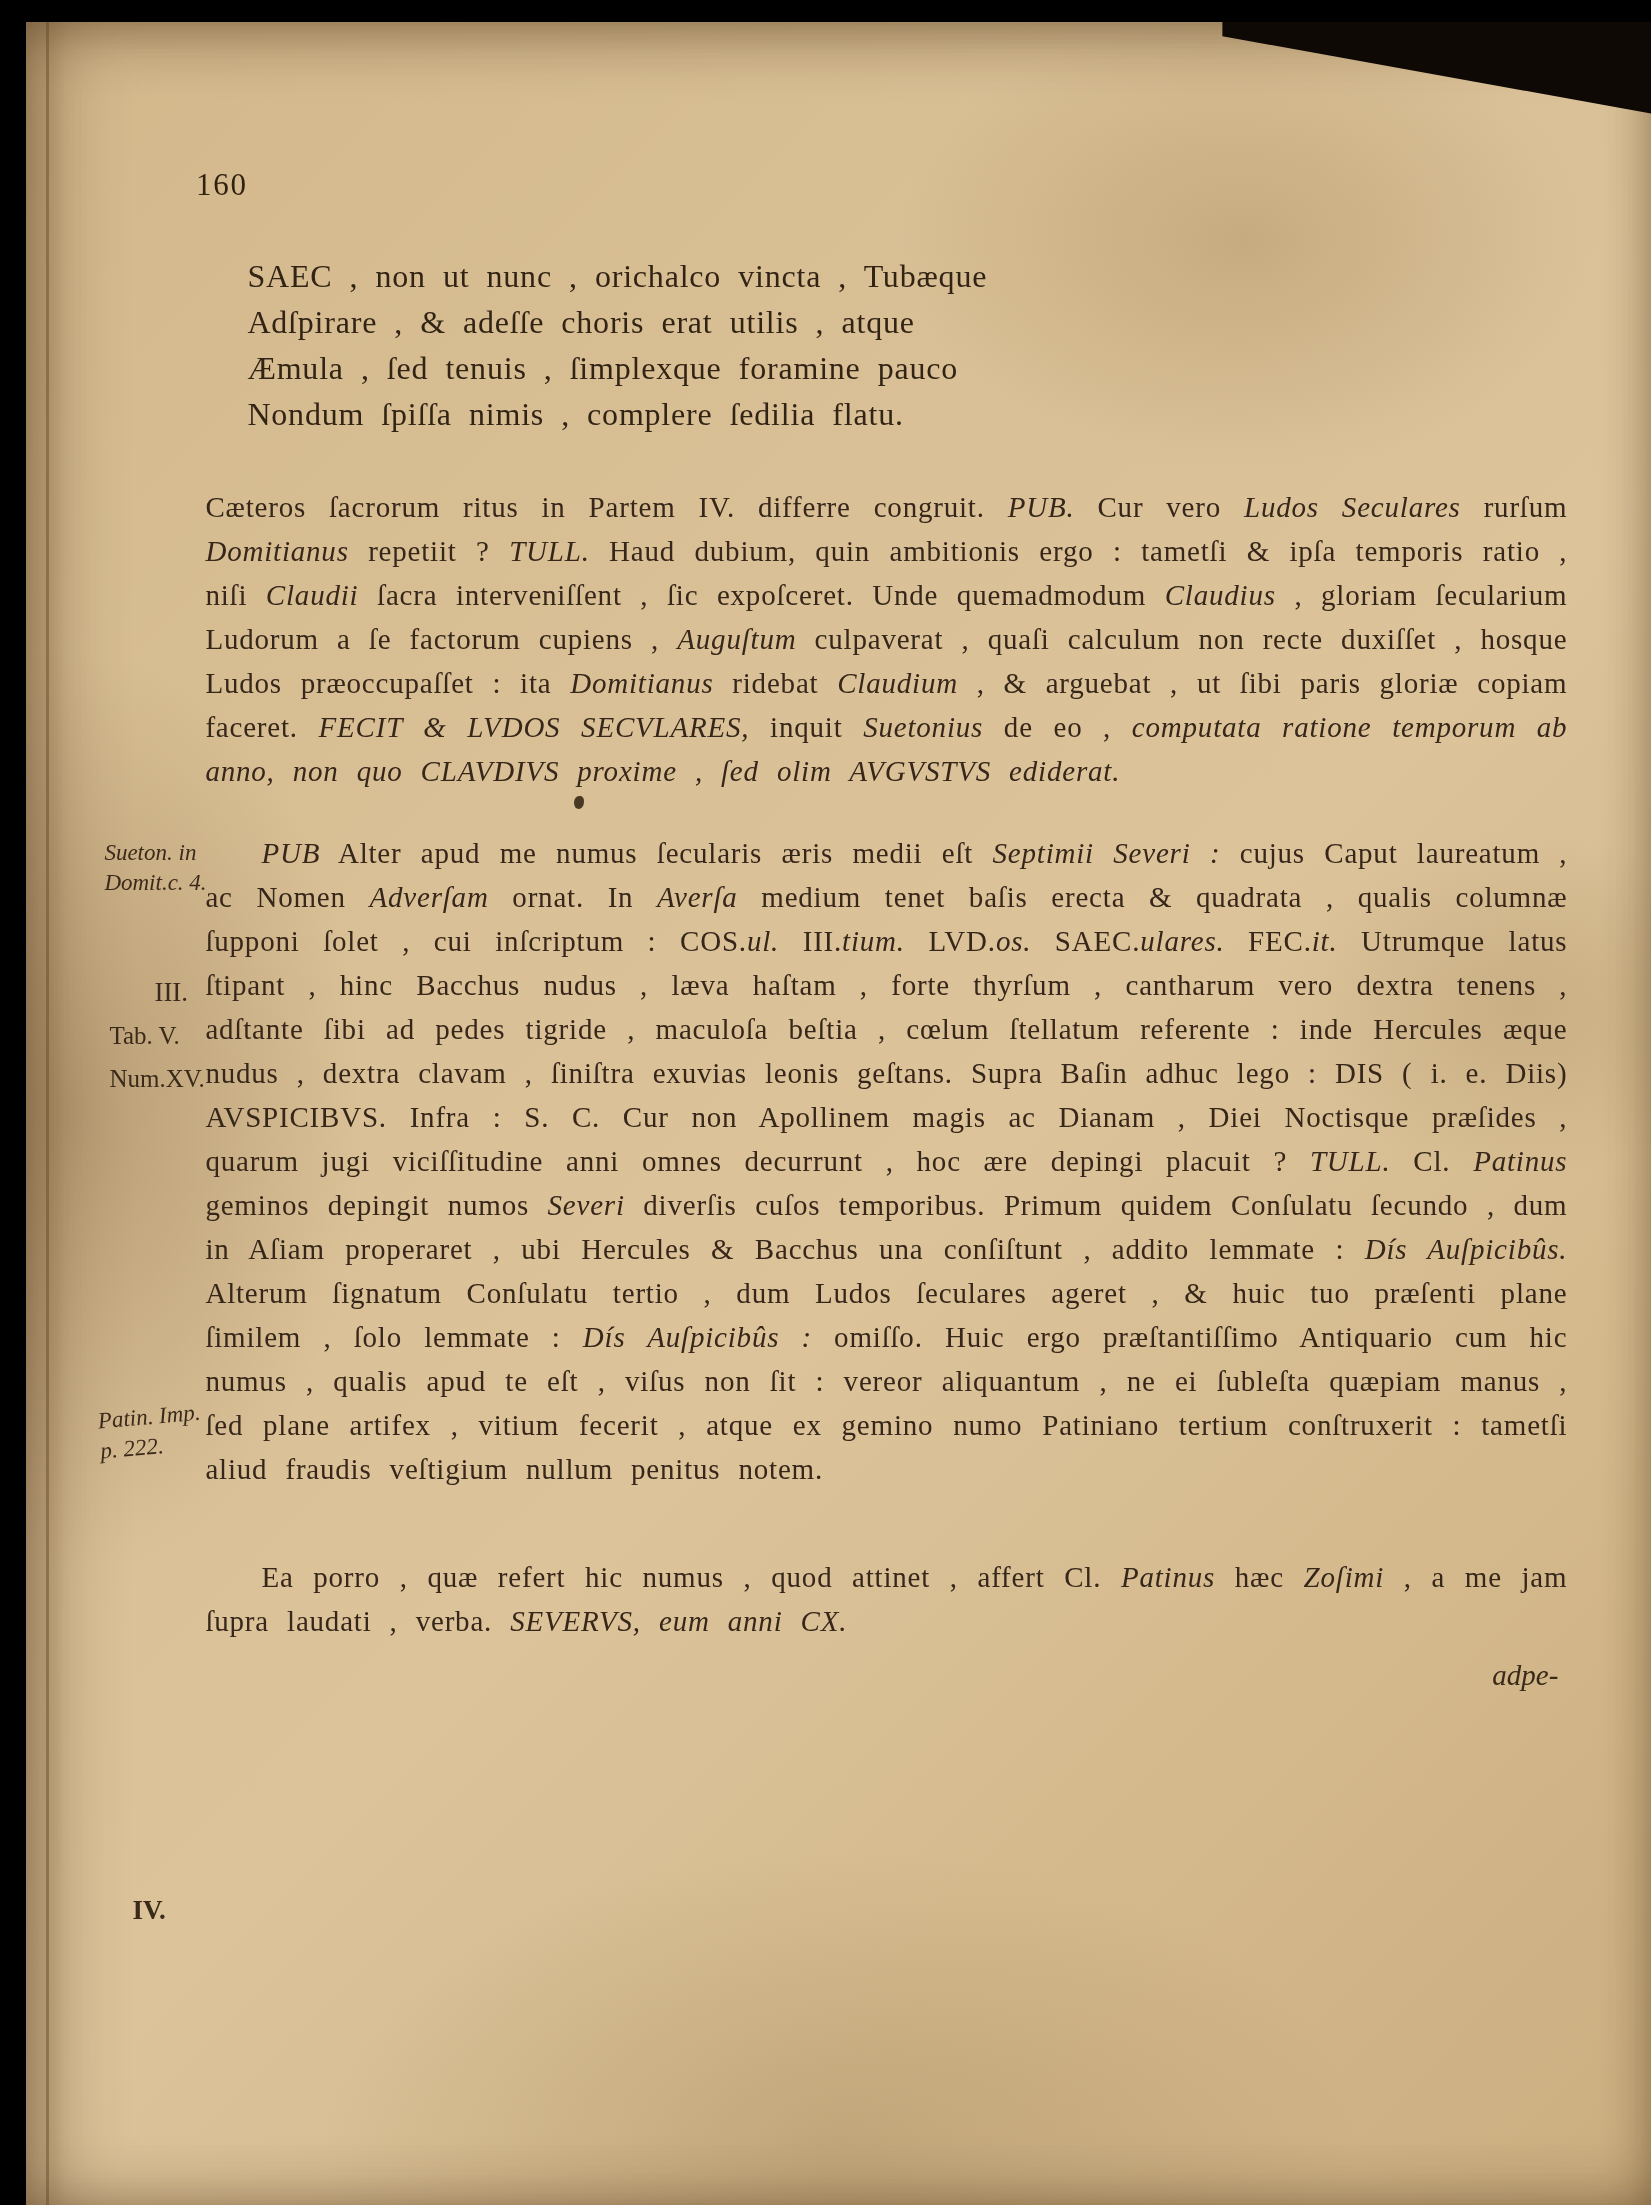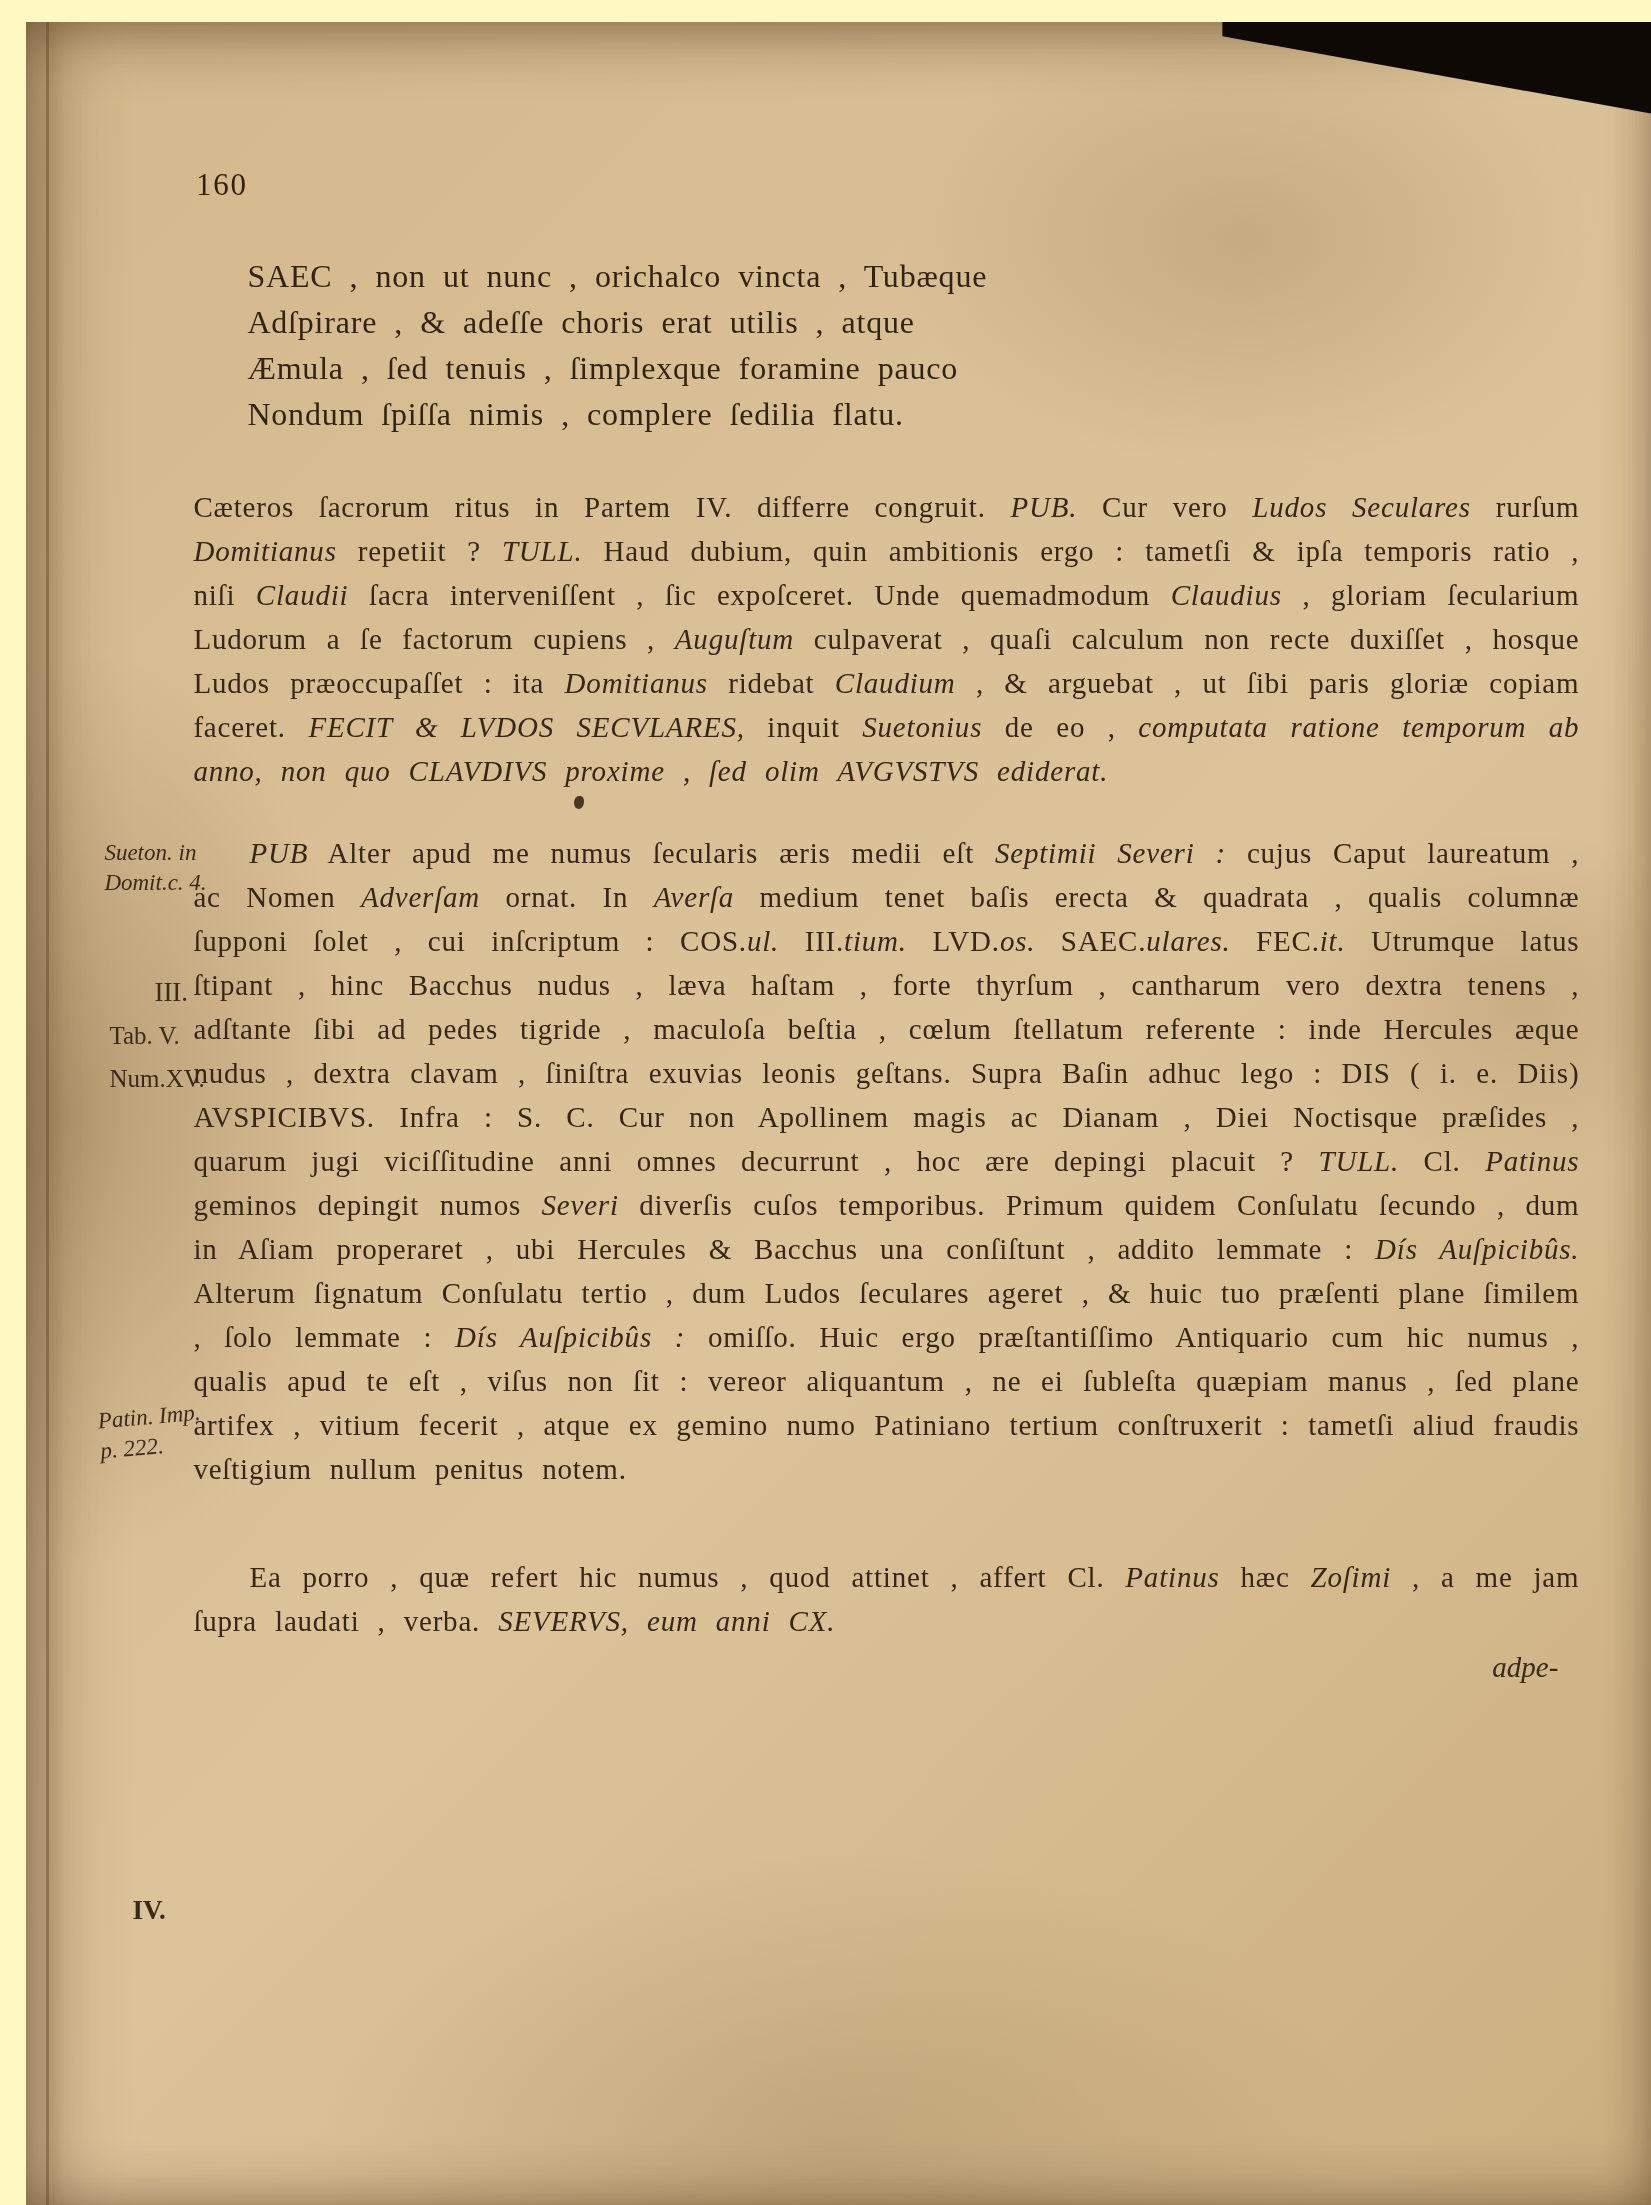--- a/index.html
+++ b/index.html
@@ -1,19 +1,19 @@
 <!DOCTYPE html>
 <html style="font-size:13.2px"><head>
 <meta charset="utf-8">
 <style>
   html,body{margin:0;padding:0;}
   #screen{
     position:relative;
     width:1651px;height:2205px;
-    background:#fef9c3;
+    background:#000000;
     overflow:hidden;
     font-family:"Liberation Serif","DejaVu Serif",serif;
   }
   .book-page{
     position:absolute;
     left:26.4px;top:21.5px;
     width:1625px;height:2184px;
     background:
       radial-gradient(ellipse 495px 330px at 75% 10%, rgba(120,85,40,0.20), transparent 70%),
       radial-gradient(ellipse 413px 661px at 3% 50%, rgba(100,70,35,0.28), transparent 70%),
@@ -53,21 +53,21 @@
     font-size:39px;font-weight:bold;letter-spacing:7.4px;
     color:#2c1e0f;
   }
   .verse{
     margin:43px 0 0 58px;
     font-size:32px;line-height:46px;
     word-spacing:8.3px;letter-spacing:0.8px;
     color:#322415;
   }
   .para{
-    margin:4px;
+    margin:16px;
     font-size:29px;line-height:44px;
     text-align:justify;
     word-spacing:10px;letter-spacing:0.8px;
   }
   .p1{margin-top:48px;}
   .p2{margin-top:38px;text-indent:56px;}
   .p3{margin-top:64px;text-indent:56px;}
   .it{font-style:italic;}
   .rm{font-style:normal;}
   .catchword{

